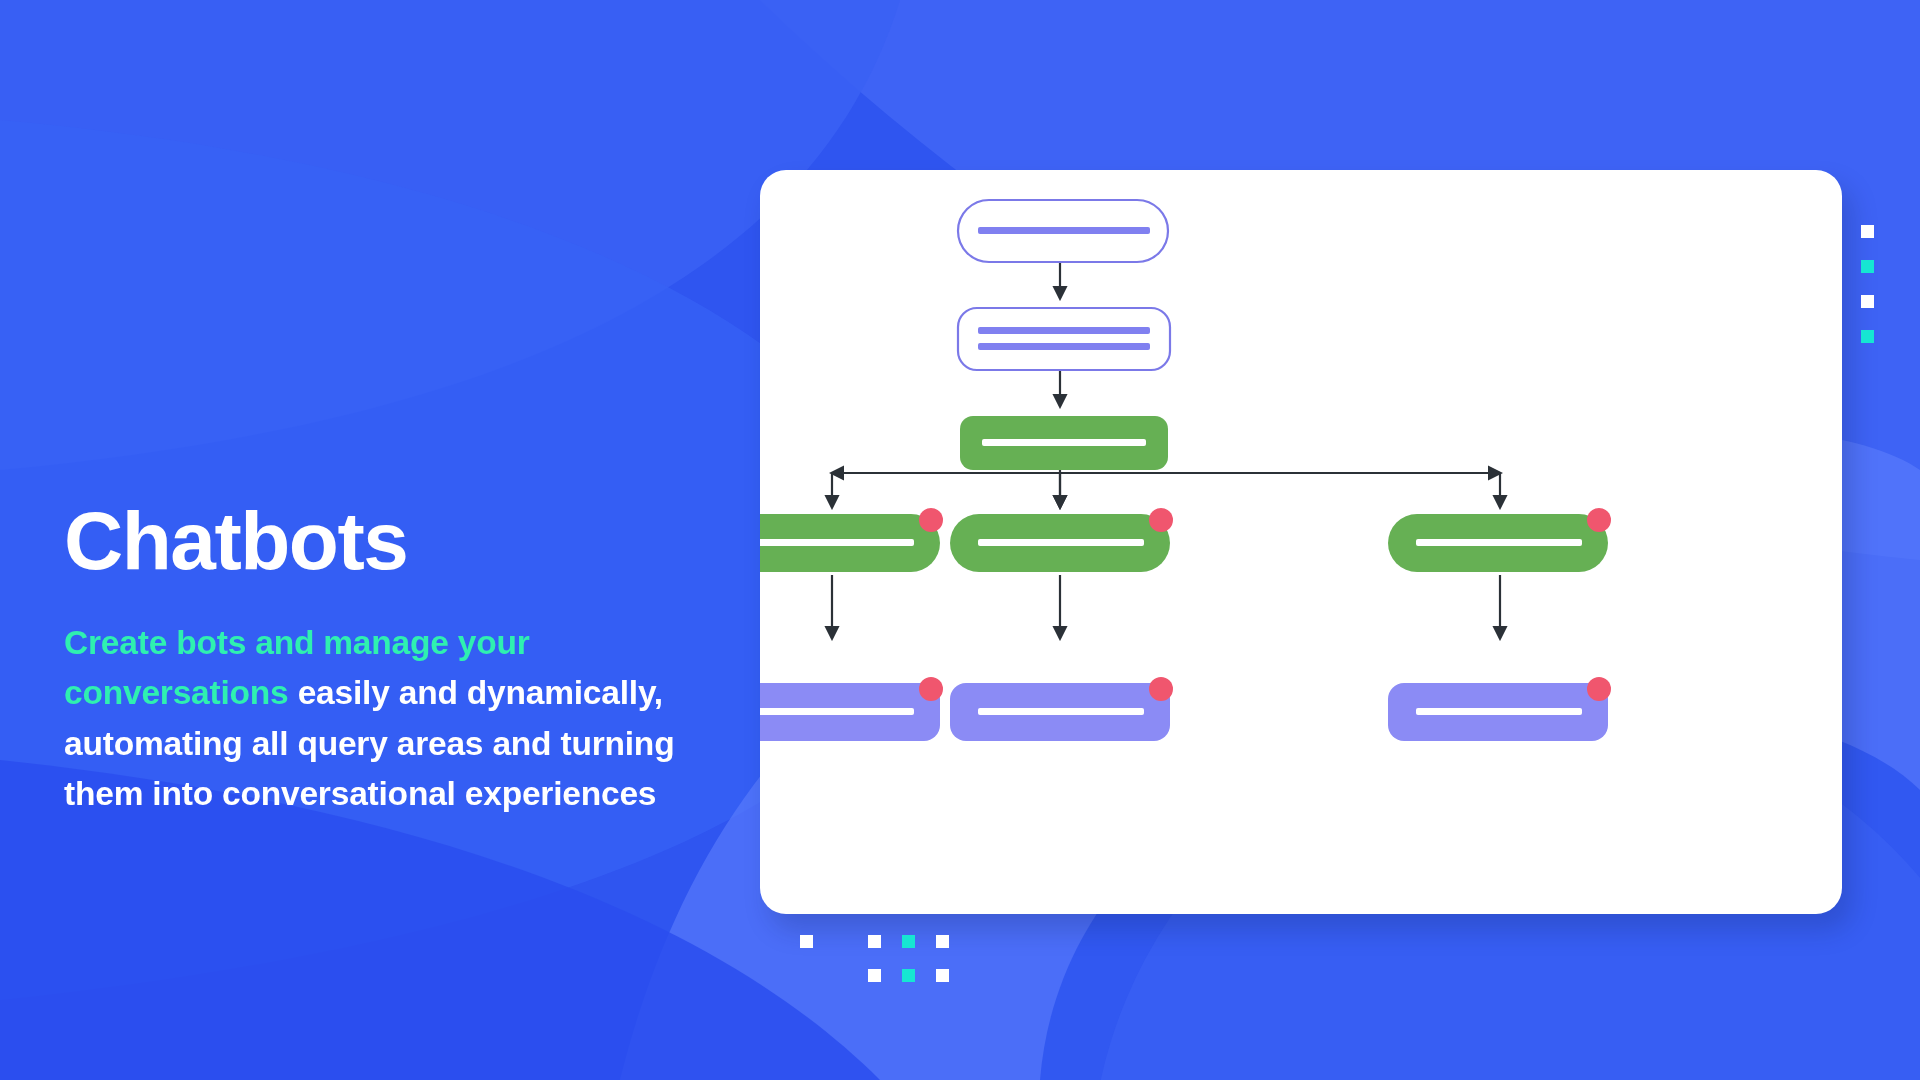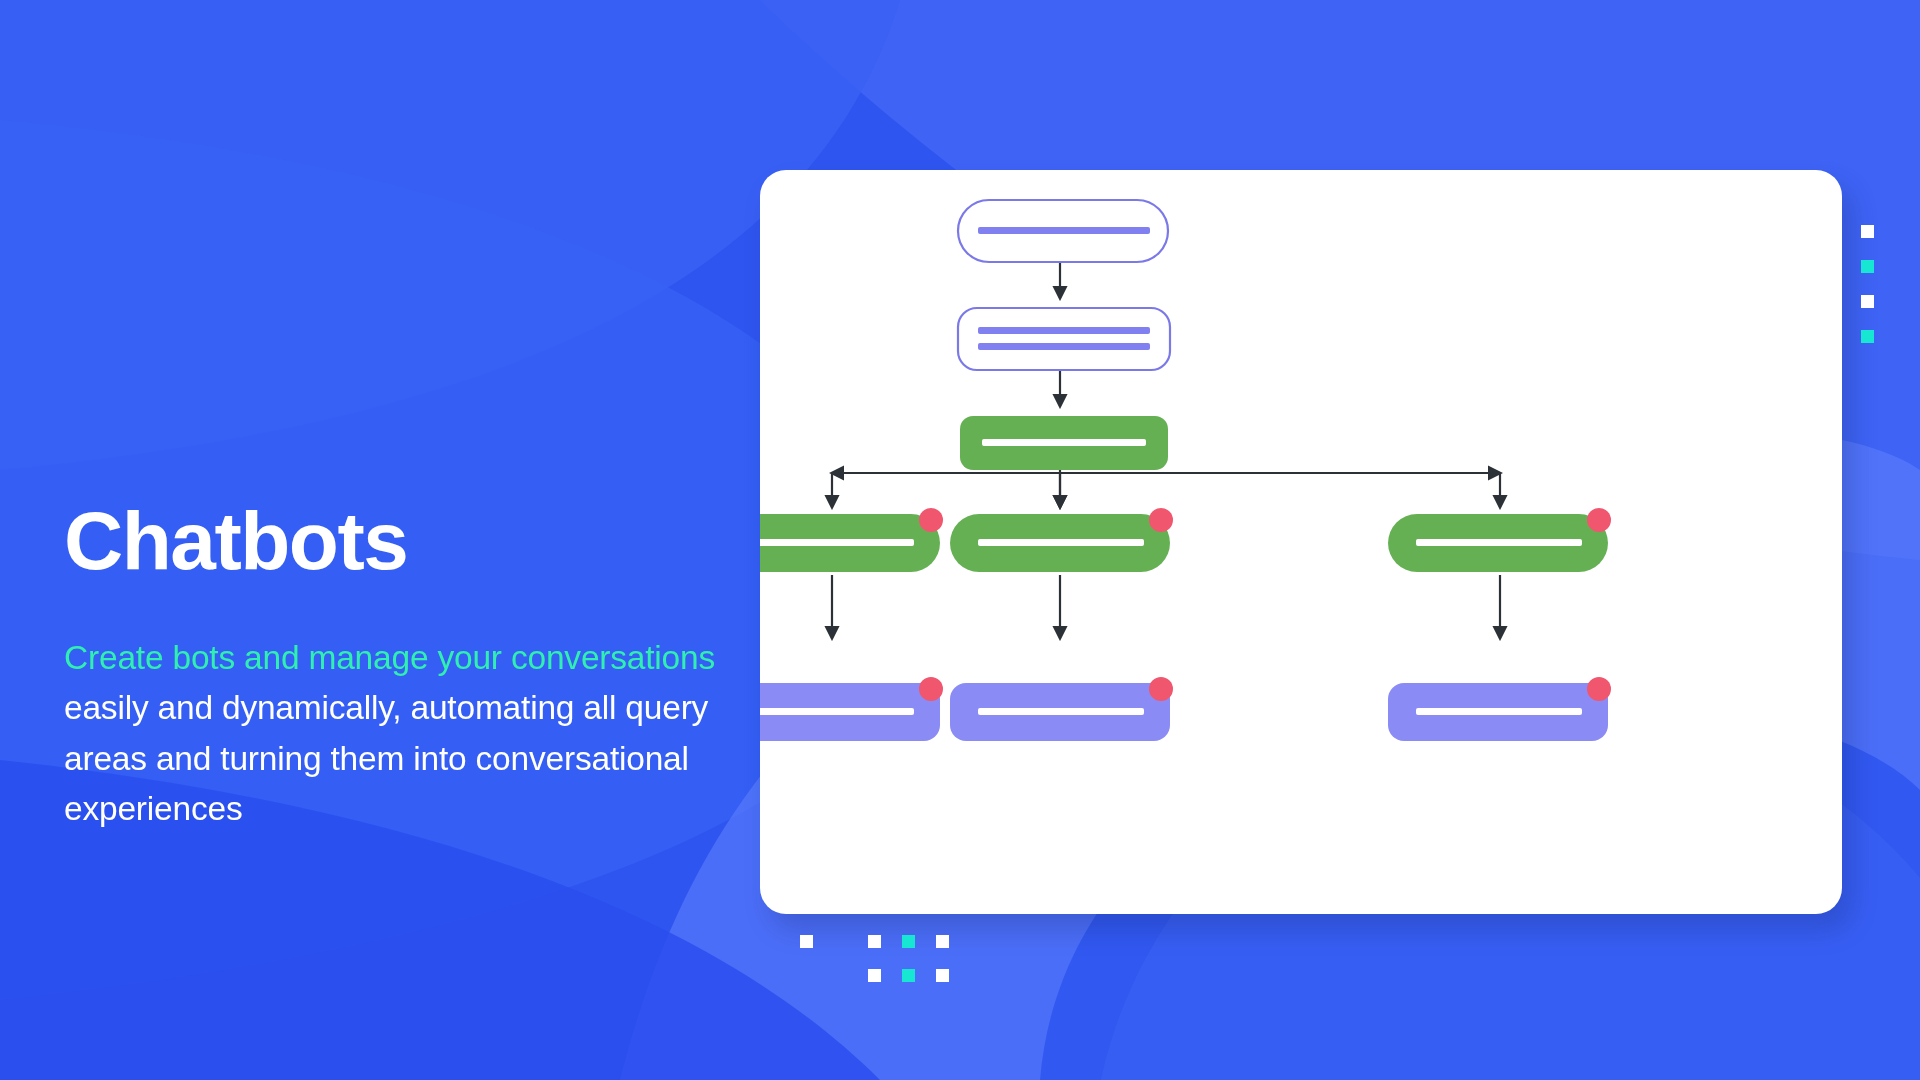--- a/index.html
+++ b/index.html
@@ -26,23 +26,23 @@
     width:700px;
   }
   #headline {
     font-size:82px;
     font-weight:bold;
     color:#ffffff;
     letter-spacing:-1.5px;
     line-height:1.0;
   }
   #subcopy {
-    margin-top:51px;
+    margin-top:36px;
     font-size:33.5px;
-    font-weight:normal;
+    font-weight:bold;
     line-height:1.5;
     color:#ffffff;
     letter-spacing:-0.2px;
     max-width:670px;
   }
   #subcopy .hl { color:#2ff0b0; }
 
   
   #flow-card {
     position:absolute;

